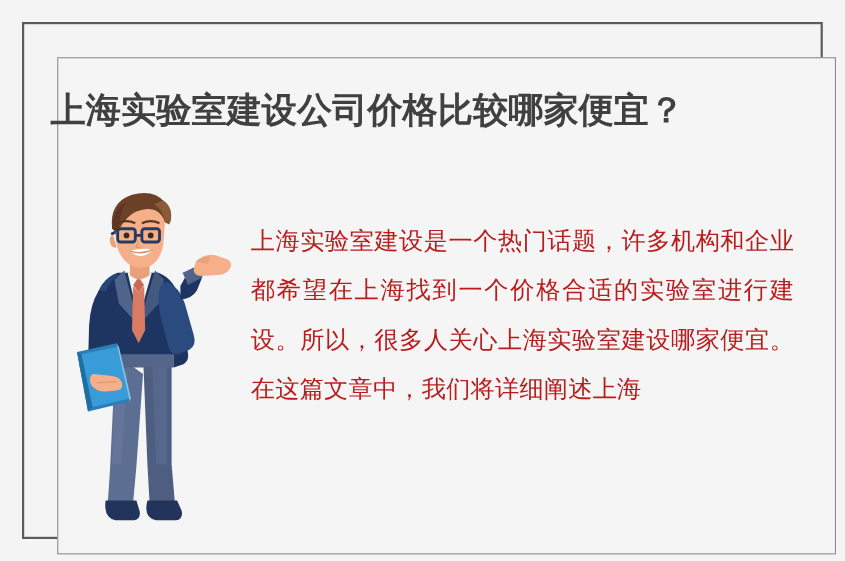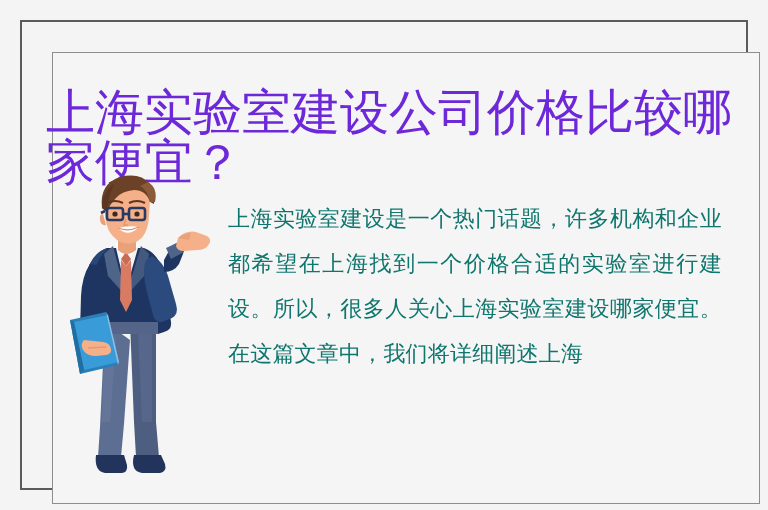--- a/index.html
+++ b/index.html
@@ -43,37 +43,37 @@
     box-sizing: border-box;
     background: #f5f5f5;
   }
 
   
   .card-title {
     position: absolute;
     left: 46px;
     top: 54px;
     width: 690px;
-    font-size: 49px;
+    font-size: 32px;
     line-height: 50px;
-    color: #6d28d9;
-    font-weight: 400;
+    color: #404040;
+    font-weight: 700;
     letter-spacing: 0px;
     white-space: pre-wrap;
   }
 
   
   .card-body {
     position: absolute;
     left: 228px;
     top: 174px;
     width: 494px;
     font-size: 22px;
     line-height: 45px;
-    color: #0f766e;
+    color: #b91c1c;
     text-align: justify;
     text-justify: inter-ideograph;
     letter-spacing: 0.2px;
   }
 
   
   .illustration {
     position: absolute;
     left: 60px;
     top: 172px;

